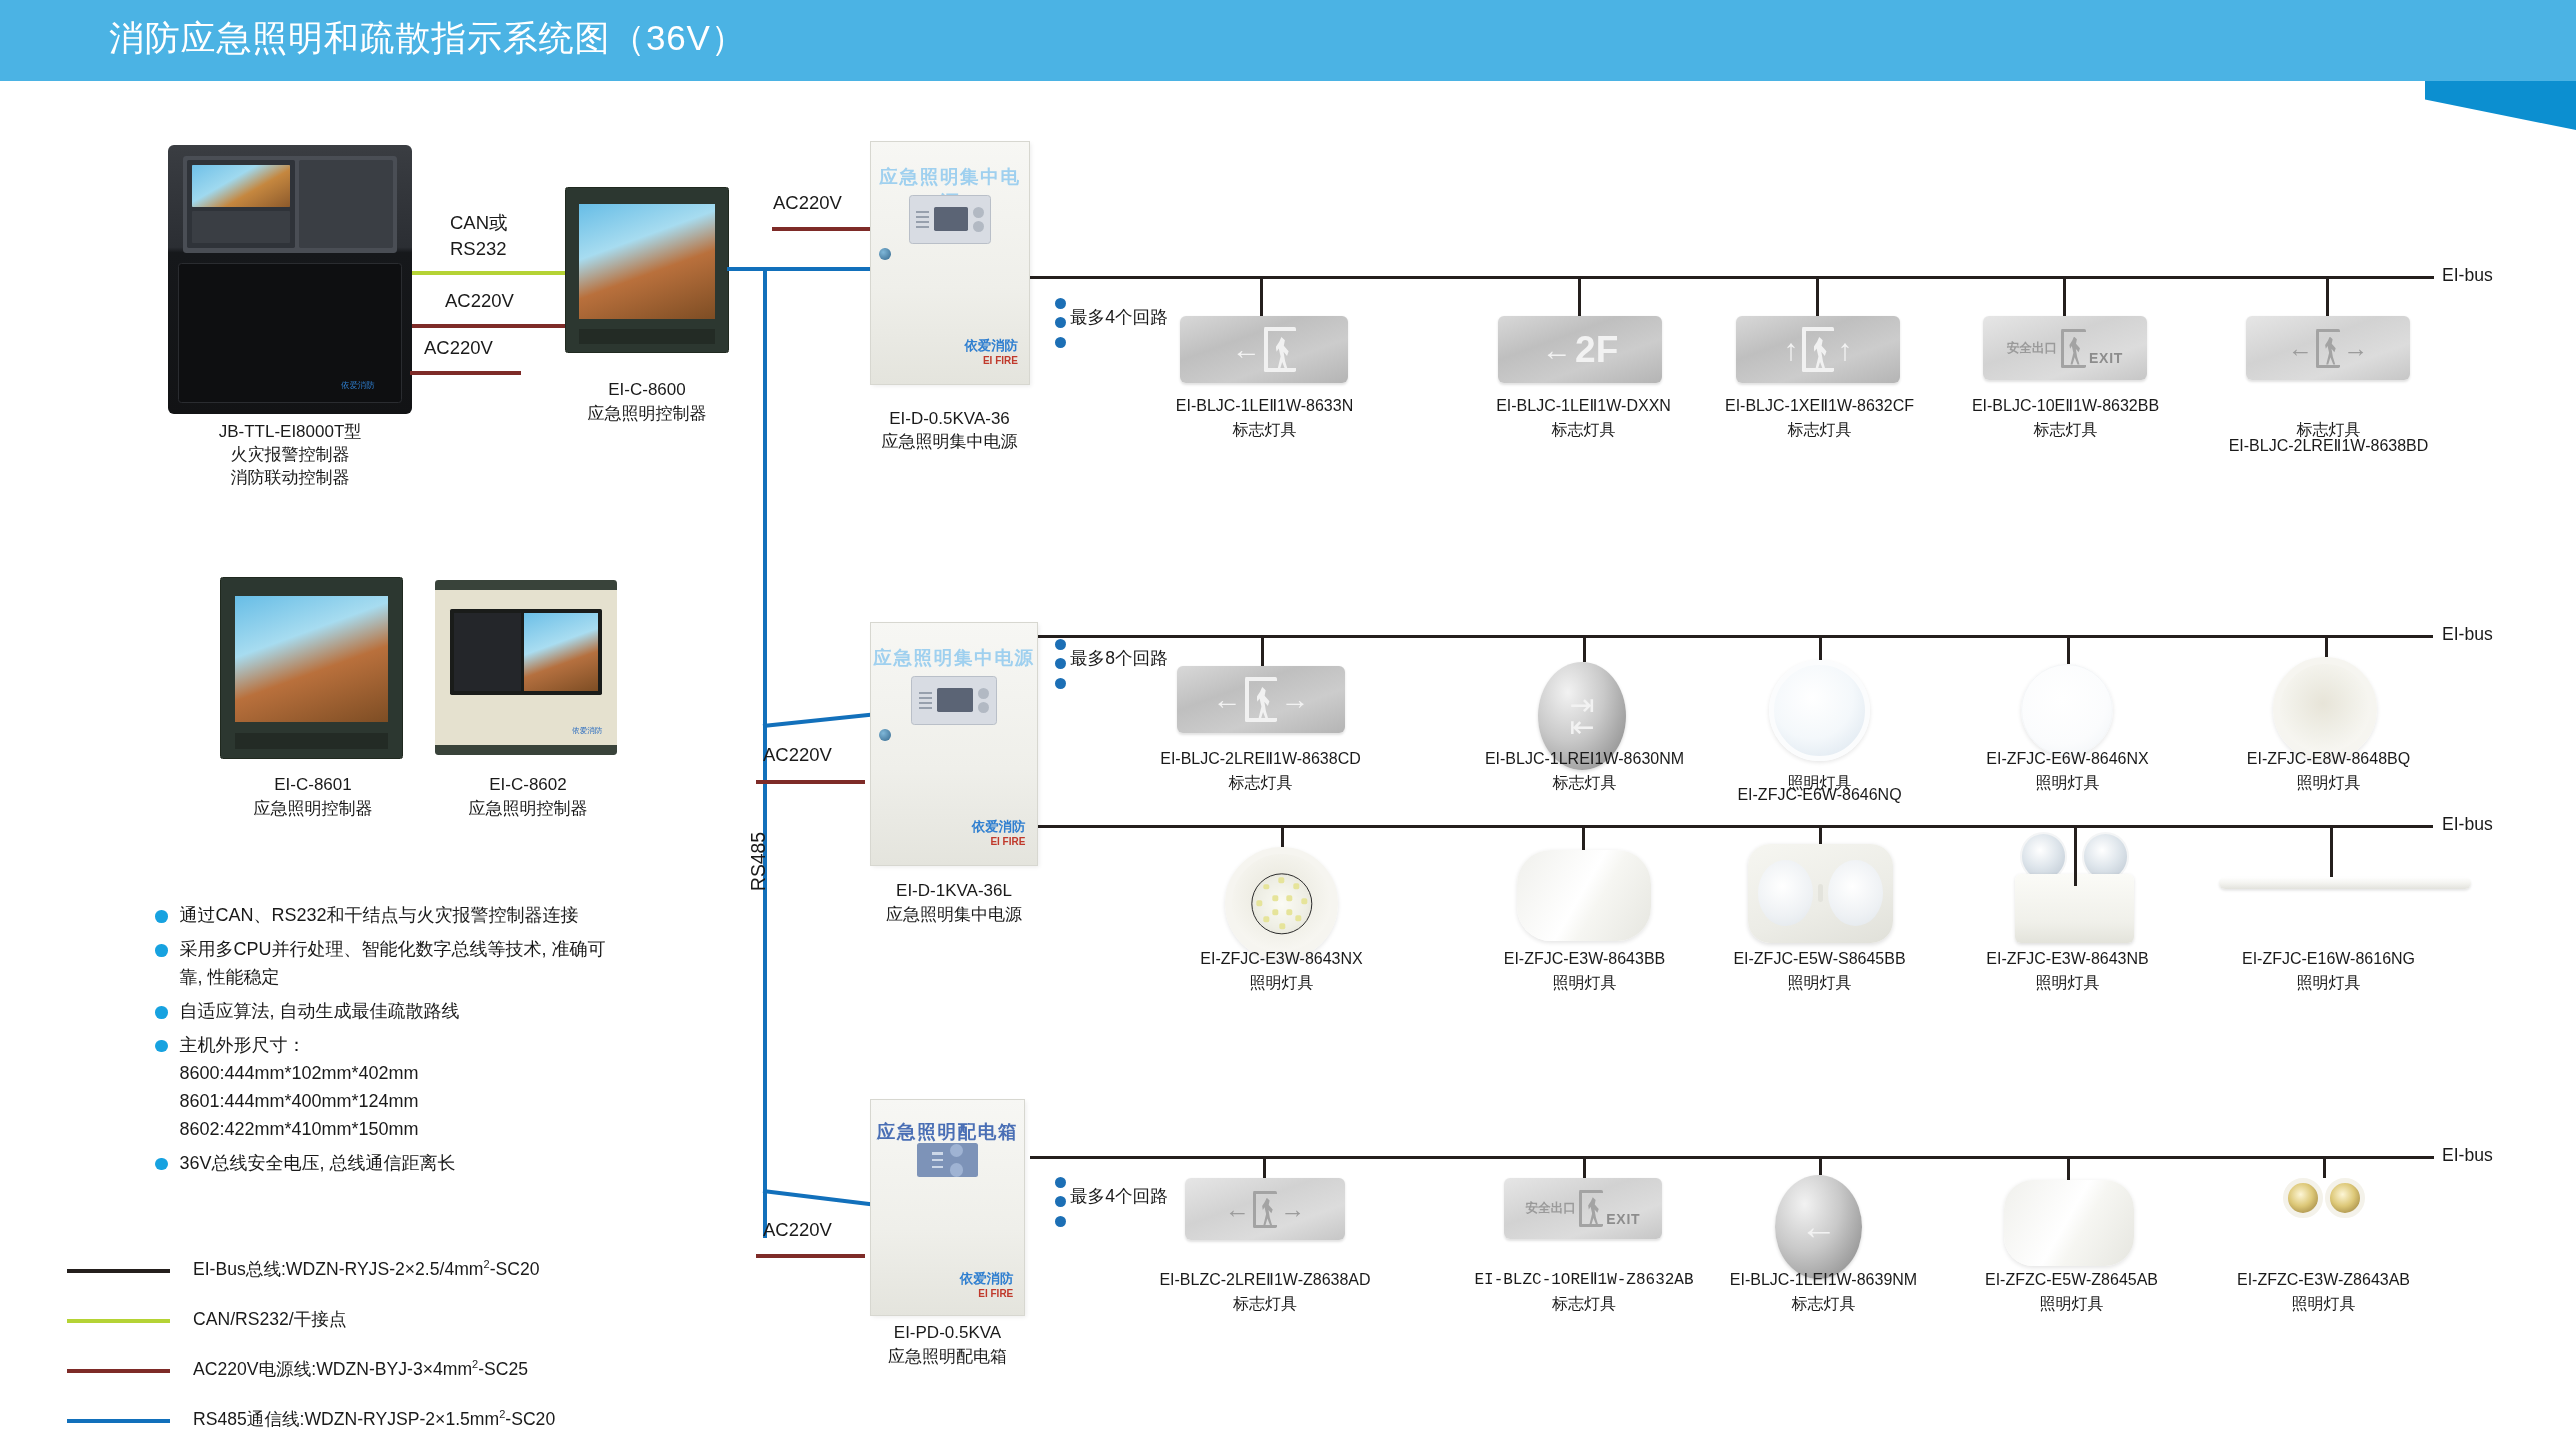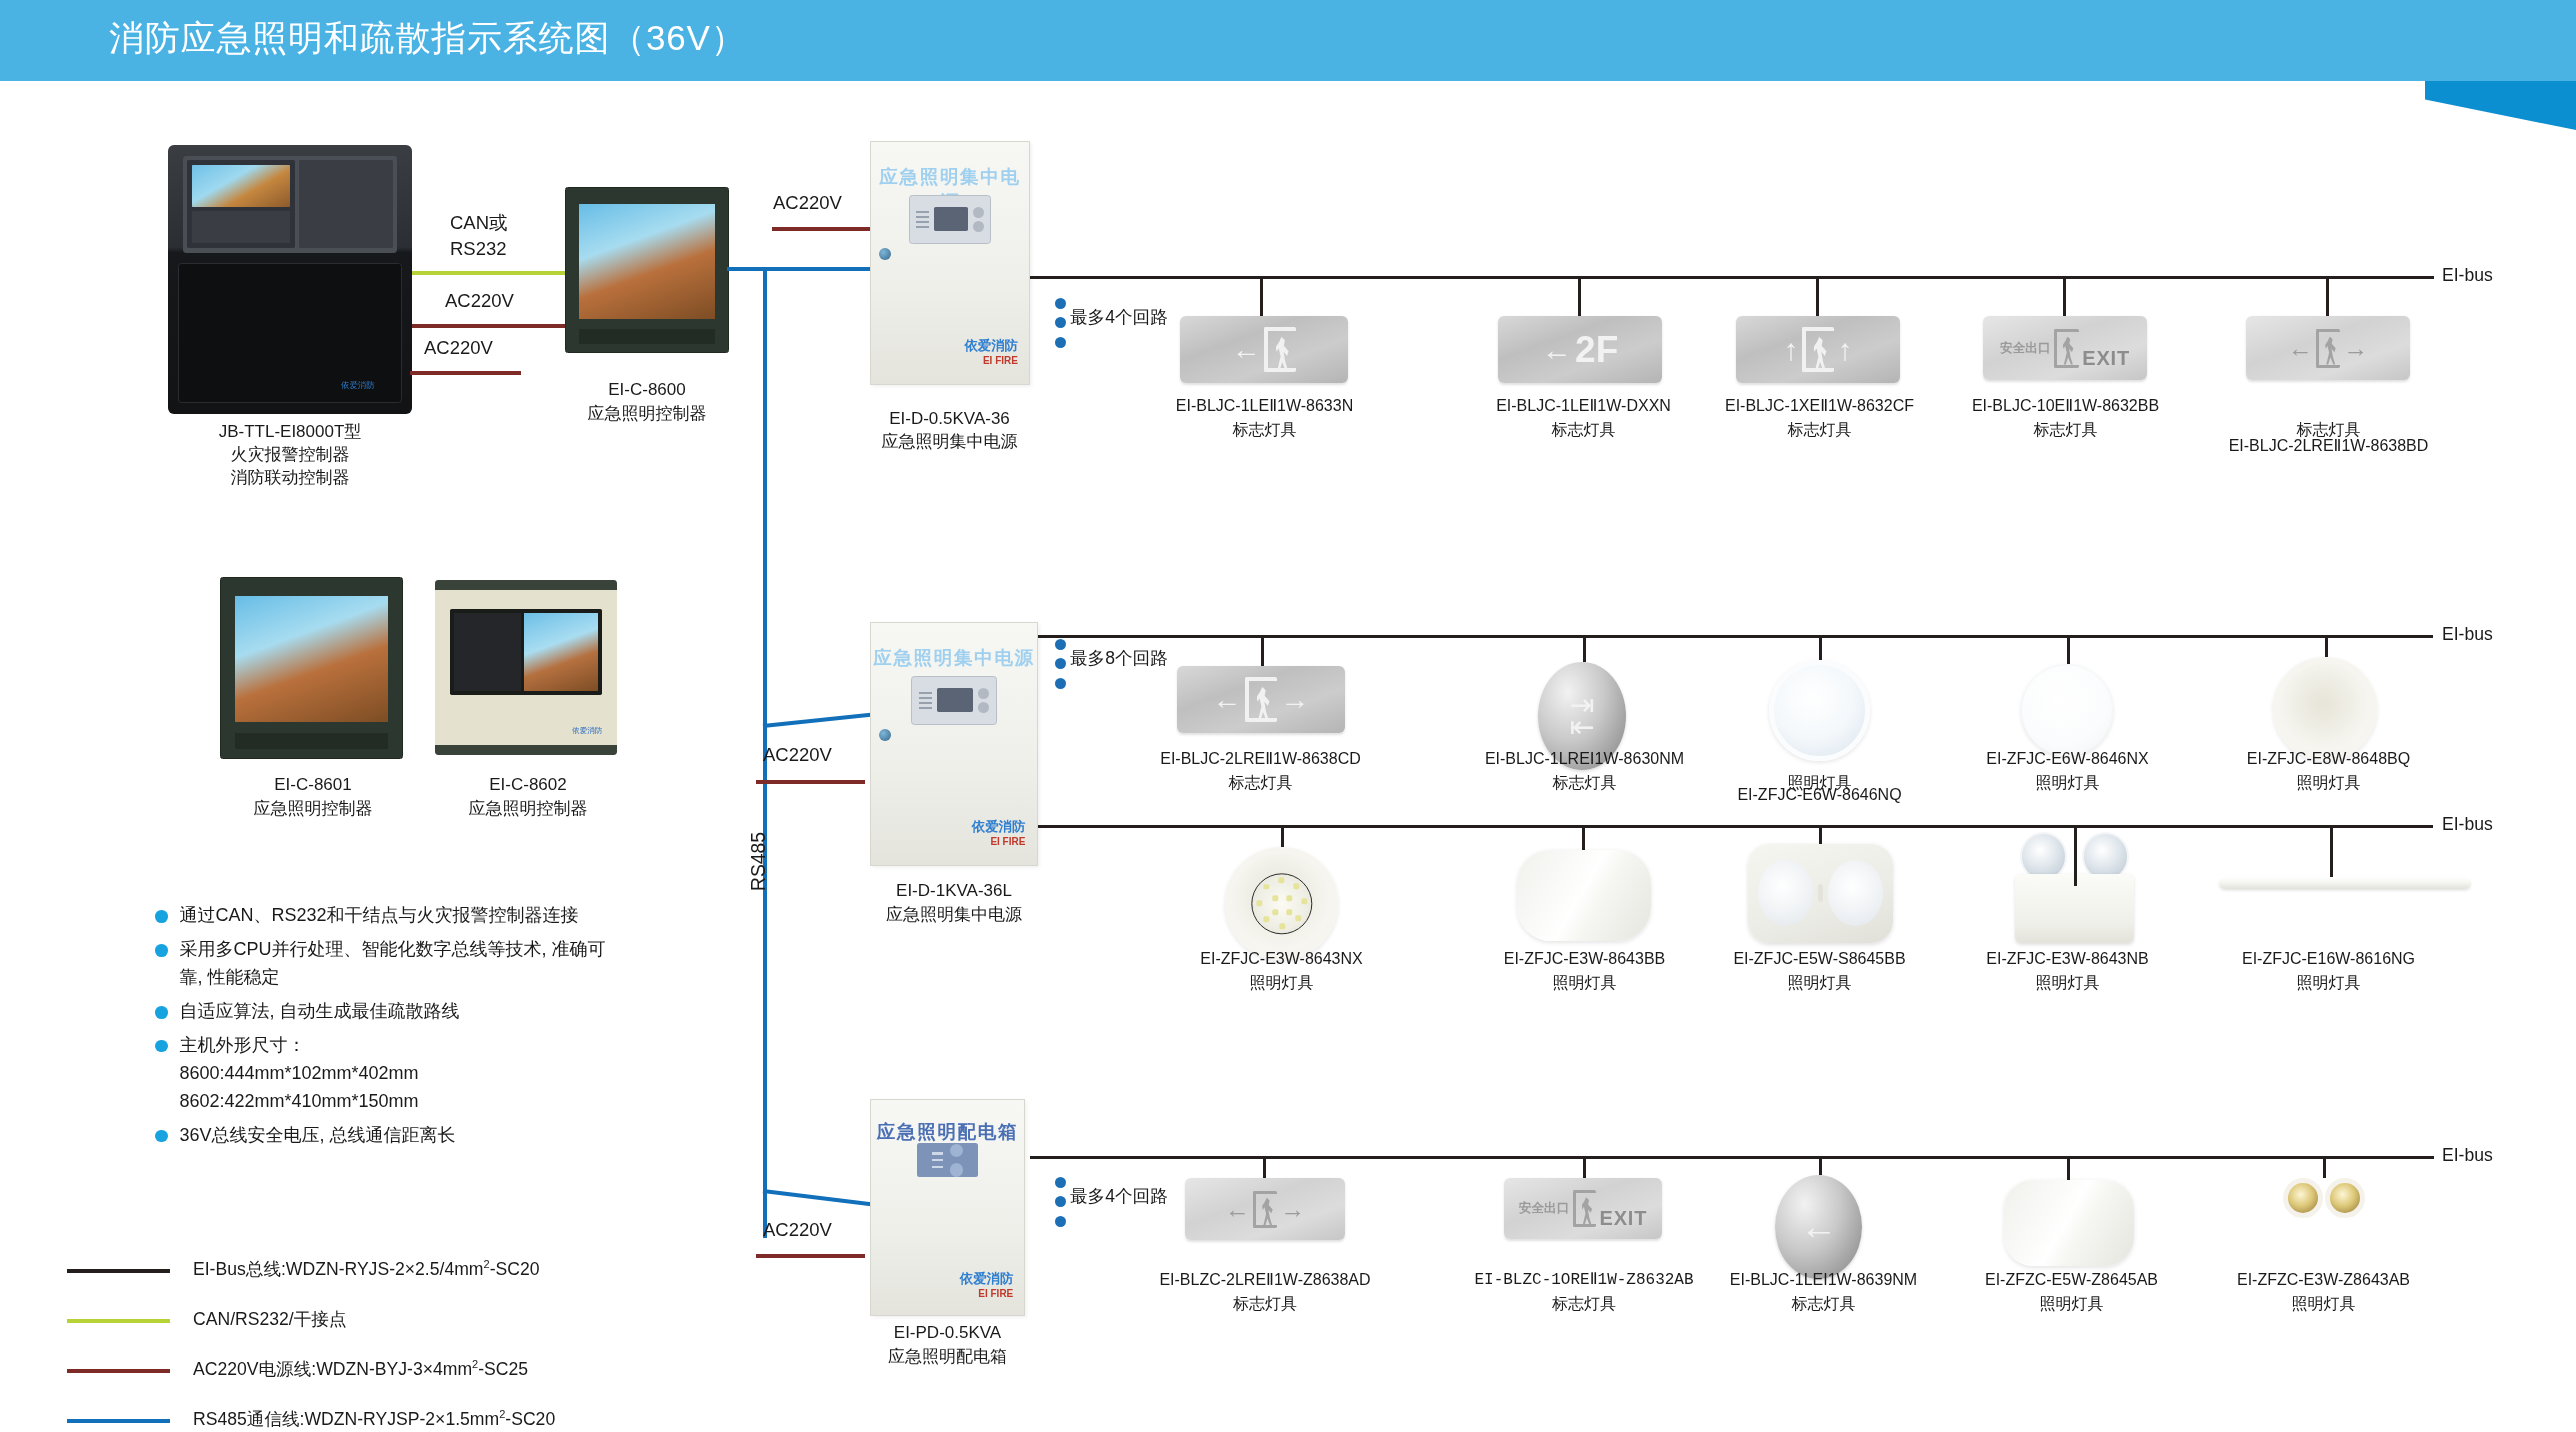--- a/index.html
+++ b/index.html
@@ -199,21 +199,21 @@
     border: 4.2px solid #f1f1f1; border-right: none; border-radius: 1.7px;
   }
   .door-glyph.dk { border-color: #a3a3a3; }
   .runner {
     position: absolute; left: 7.6px; top: 5.9px;
     width: 13.4px; height: 34px;
     background: #f1f1f1;
     clip-path: polygon(42% 0,68% 10%,60% 26%,96% 42%,84% 56%,58% 44%,70% 72%,92% 100%,74% 100%,48% 74%,28% 100%,10% 100%,36% 58%,22% 34%,6% 44%,0 30%,26% 14%);
   }
   .runner.dk { background: #a3a3a3; }
-  .exittext { color: #8d8d8d; font-size: 20px; font-weight: bold; letter-spacing: 0.8px; margin-top: 20px; }
+  .exittext { color: #8d8d8d; font-size: 14px; font-weight: bold; letter-spacing: 0.8px; margin-top: 20px; }
   .cn-exit { color: #9a9a9a; font-size: 12.6px; font-weight: bold; letter-spacing: 0; }
 
   .oval-sign {
     position: absolute;
     background: radial-gradient(ellipse at 34% 28%, #f2f2f2 0%, #c9c9c9 44%, #9d9d9d 78%, #bdbdbd 100%);
     border-radius: 50%;
     display: flex; align-items: center; justify-content: center; flex-direction: column;
     box-shadow: 0 1.7px 3.4px rgba(0,0,0,.15);
   }
 
@@ -710,20 +710,21 @@
       <div class="sub-line">靠, 性能稳定</div>
     </div>
     <div class="bullet-row">
       <span class="bdot"></span>
       <div class="btxt">自适应算法, 自动生成最佳疏散路线</div>
     </div>
     <div class="bullet-row">
       <span class="bdot"></span>
       <div class="btxt">主机外形尺寸：</div>
       <div class="sub-line">8600:444mm*102mm*402mm</div>
+      <div class="sub-line">8601:444mm*400mm*124mm</div>
       <div class="sub-line">8602:422mm*410mm*150mm</div>
     </div>
     <div class="bullet-row">
       <span class="bdot"></span>
       <div class="btxt">36V总线安全电压, 总线通信距离长</div>
     </div>
   </div>
 
   <div class="legend">
     <div class="legend-row">

